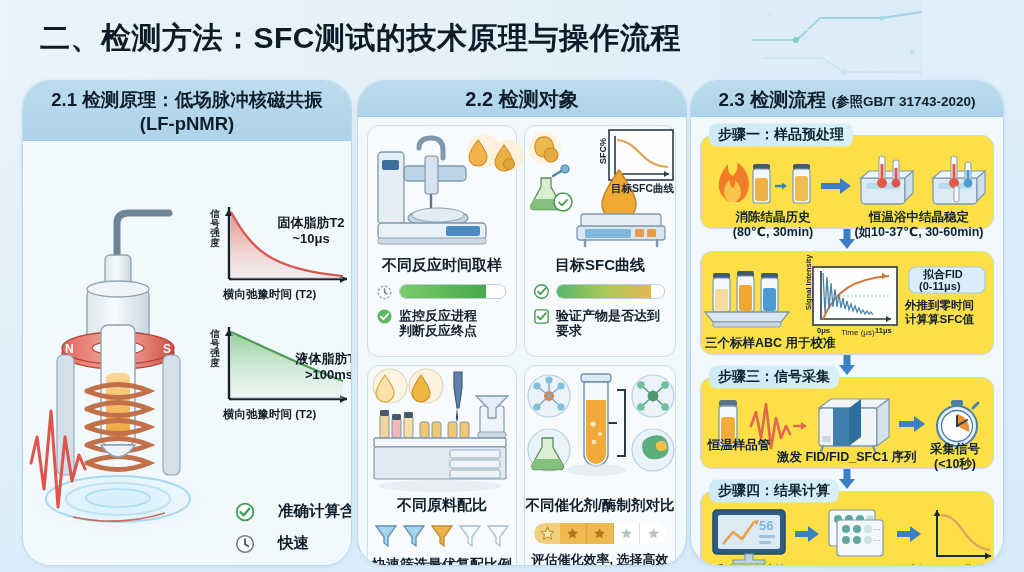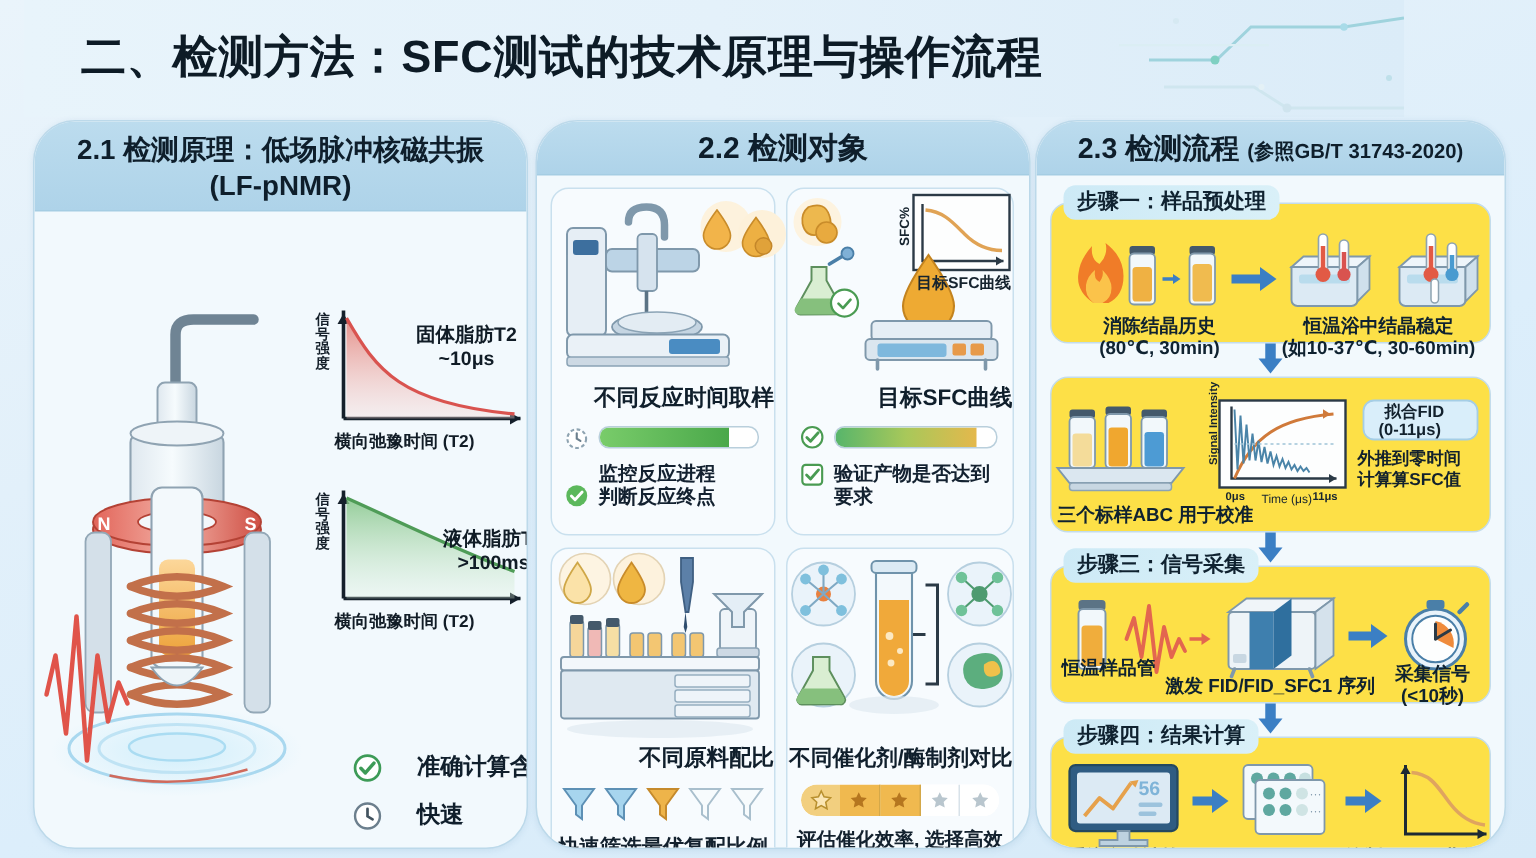--- a/index.html
+++ b/index.html
@@ -6,21 +6,21 @@
   body{
     width:1024px;height:572px;overflow:hidden;
     font-family:"Liberation Sans","DejaVu Sans",sans-serif;
     background:linear-gradient(160deg,#eaf4fb 0%,#e2f0fa 35%,#dceefb 60%,#d6eaf8 100%);
     position:relative;color:#1c2c3a;
   }
   
   .hdr-deco{position:absolute;top:0;right:0;width:340px;height:78px;overflow:hidden;pointer-events:none;}
   .hdr-deco svg{position:absolute;top:0;left:0;}
   
-  .title-bar{position:absolute;left:16px;top:0;width:920px;height:78px;
+  .title-bar{position:absolute;left:2px;top:0;width:920px;height:78px;
     background:linear-gradient(90deg,#e8f4fb 0%,#e4f1fa 50%,#dbecf8 100%);}
   .title{position:absolute;left:38px;top:18px;font-size:30px;font-weight:bold;
     letter-spacing:.5px;color:#0d1b26;white-space:nowrap;}
   
   .panel{position:absolute;top:80px;height:484px;border-radius:28px;
     background:#f2f9fd;border:1.5px solid #bcd9ea;overflow:hidden;
     box-shadow:0 1px 4px rgba(80,130,170,.13);}
   #p1{left:22px;width:328px;}
   #p2{left:357px;width:328px;}
   #p3{left:690px;width:312px;}
@@ -29,21 +29,21 @@
     text-align:center;font-weight:bold;color:#0e1e2b;line-height:1.28;}
   #p1 .panel-head{font-size:18.5px;height:60px;}
   #p2 .panel-head{font-size:20px;height:36px;padding-top:6px;}
   #p3 .panel-head{font-size:19px;height:36px;padding-top:7px;}
   .head-sub{font-size:13.5px;font-weight:bold;}
   .panel-body{position:relative;width:100%;}
 
   
   .card{position:absolute;border-radius:12px;background:#f7fbfe;
     border:1.3px solid #c9e0ee;box-sizing:border-box;}
-  .card-title{text-align:right;font-weight:bold;color:#101f2c;}
+  .card-title{text-align:center;font-weight:bold;color:#101f2c;}
   .cap{text-align:center;font-weight:bold;color:#13212e;line-height:1.2;}
 
   
   .nmr-art{position:absolute;left:6px;top:64px;width:190px;height:330px;}
   .feat-list{position:absolute;left:212px;top:360px;width:120px;}
   .feat{display:flex;align-items:center;gap:23px;margin-bottom:11px;text-align:right;}
   .feat-txt{font-size:15.5px;font-weight:bold;color:#101f2c;white-space:nowrap;}
 
   
   .plot{position:absolute;}
@@ -276,21 +276,21 @@
         <span>
           <svg width="17" height="17" viewBox="0 0 18 18">
               <circle cx="9" cy="10" r="6.6" fill="#fff" stroke="#8ea3b1" stroke-width="1.5" stroke-dasharray="2.6 1.8"></circle>
               <path d="M9 6.2 V10 l2.6 1.6" fill="none" stroke="#6b7f8d" stroke-width="1.5" stroke-linecap="round"></path>
             </svg>
         </span>
         <div class="bar-track" style="flex:1;">
           <div class="bar-fill" style="width:82%;background:linear-gradient(90deg,#79cc6a,#4aa84a);"></div>
         </div>
       </div>
-      <div class="chk-row" style="margin:8px 8px 0 8px;align-items:flex-end;">
+      <div class="chk-row" style="margin:8px 8px 0 8px;">
         <span>
           <svg width="17" height="17" viewBox="0 0 18 18">
               <circle cx="9" cy="9" r="7.4" fill="#5cb85c"></circle>
               <path d="M5.2 9.2 l2.6 2.6 l5 -5.4" fill="none" stroke="#fff" stroke-width="2" stroke-linecap="round" stroke-linejoin="round"></path>
             </svg>
         </span>
         <div>
           <div class="chk-txt">监控反应进程</div>
           <div class="chk-txt">判断反应终点</div>
         </div>

